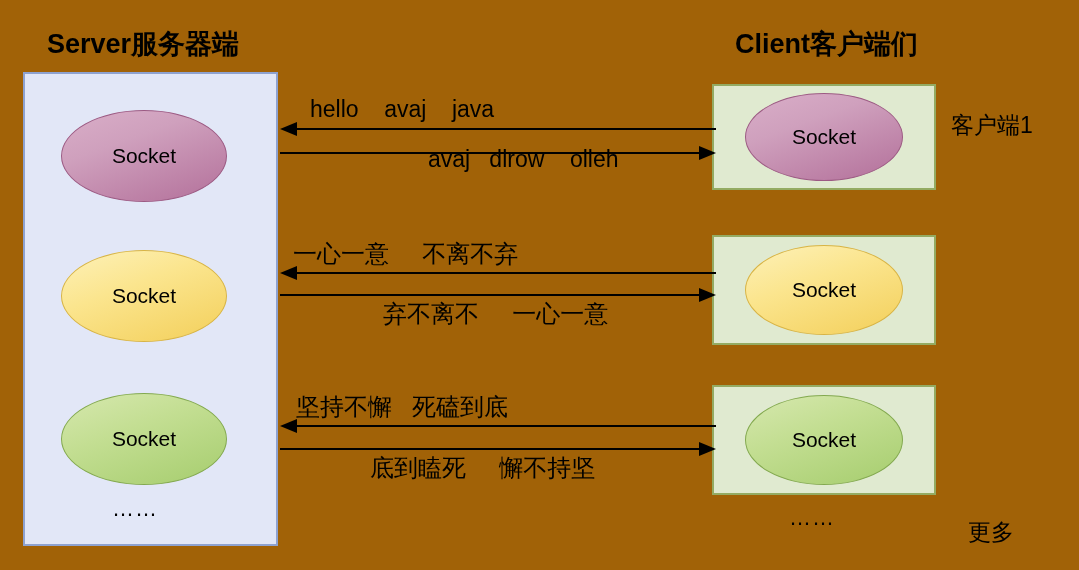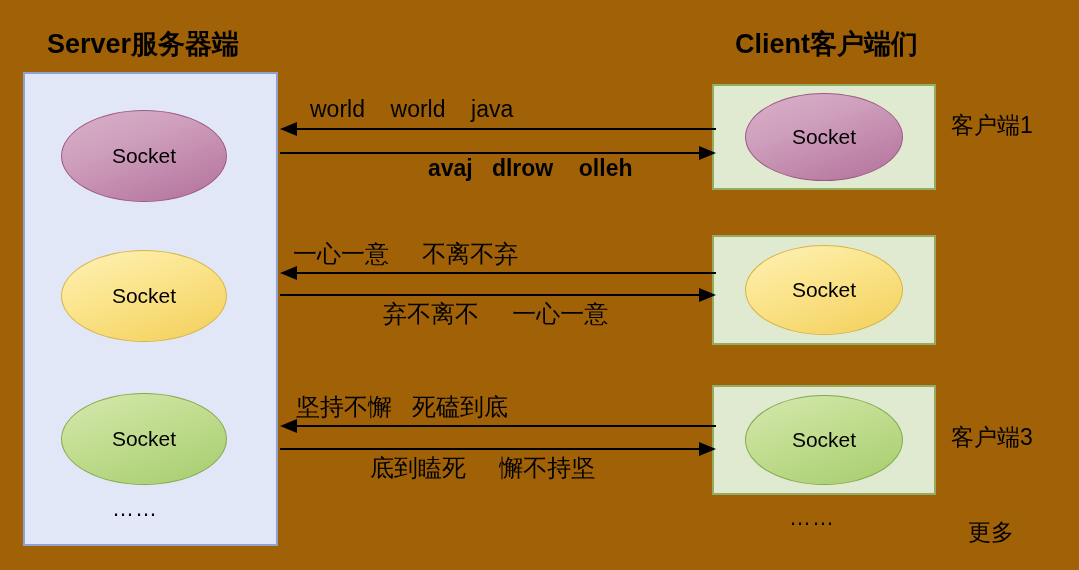--- a/index.html
+++ b/index.html
@@ -153,21 +153,21 @@
     color: #000000;
   }
   .msg-text.cjk { font-size: 24px; }
 
   
   #r1-line-top  { left: 296px; top: 128px; width: 420px; }
   #r1-head-left { left: 280px; top: 122px; }
   #r1-line-bot  { left: 280px; top: 152px; width: 420px; }
   #r1-head-right{ left: 699px; top: 146px; }
   #r1-txt-top   { left: 310px; top: 96px; }
-  #r1-txt-bot   { left: 428px; top: 155px; font-weight: bold; }
+  #r1-txt-bot   { left: 428px; top: 146px; }
 
   
   #r2-line-top  { left: 296px; top: 272px; width: 420px; }
   #r2-head-left { left: 280px; top: 266px; }
   #r2-line-bot  { left: 280px; top: 294px; width: 420px; }
   #r2-head-right{ left: 699px; top: 288px; }
   #r2-txt-top   { left: 293px; top: 238px; text-align: right; }
   #r2-txt-bot   { left: 383px; top: 298px; }
 
   
@@ -198,28 +198,27 @@
   <div class="client-box" id="client-box-2"></div>
   <div class="client-box" id="client-box-3"></div>
 
   <div class="socket purple" id="cli-socket-1">Socket</div>
   <div class="socket yellow" id="cli-socket-2">Socket</div>
   <div class="socket green" id="cli-socket-3">Socket</div>
 
   <div class="dots" id="client-dots">……</div>
 
   <div class="client-label" id="client-label-1">客户端1</div>
-  <div class="client-label" id="client-label-3">客户端3</div>
 
   <div id="more-label">更多</div>
 
   <div class="arrow-row">
     <div class="arrow-line" id="r1-line-top"></div>
     <div class="arrow-head left" id="r1-head-left"></div>
-    <div class="msg-text" id="r1-txt-top">world    world    java</div>
+    <div class="msg-text" id="r1-txt-top">hello    avaj    java</div>
 
     <div class="arrow-line" id="r1-line-bot"></div>
     <div class="arrow-head right" id="r1-head-right"></div>
     <div class="msg-text" id="r1-txt-bot">avaj   dlrow    olleh</div>
   </div>
 
   <div class="arrow-row">
     <div class="arrow-line" id="r2-line-top"></div>
     <div class="arrow-head left" id="r2-head-left"></div>
     <div class="msg-text cjk" id="r2-txt-top">一心一意     不离不弃</div>

